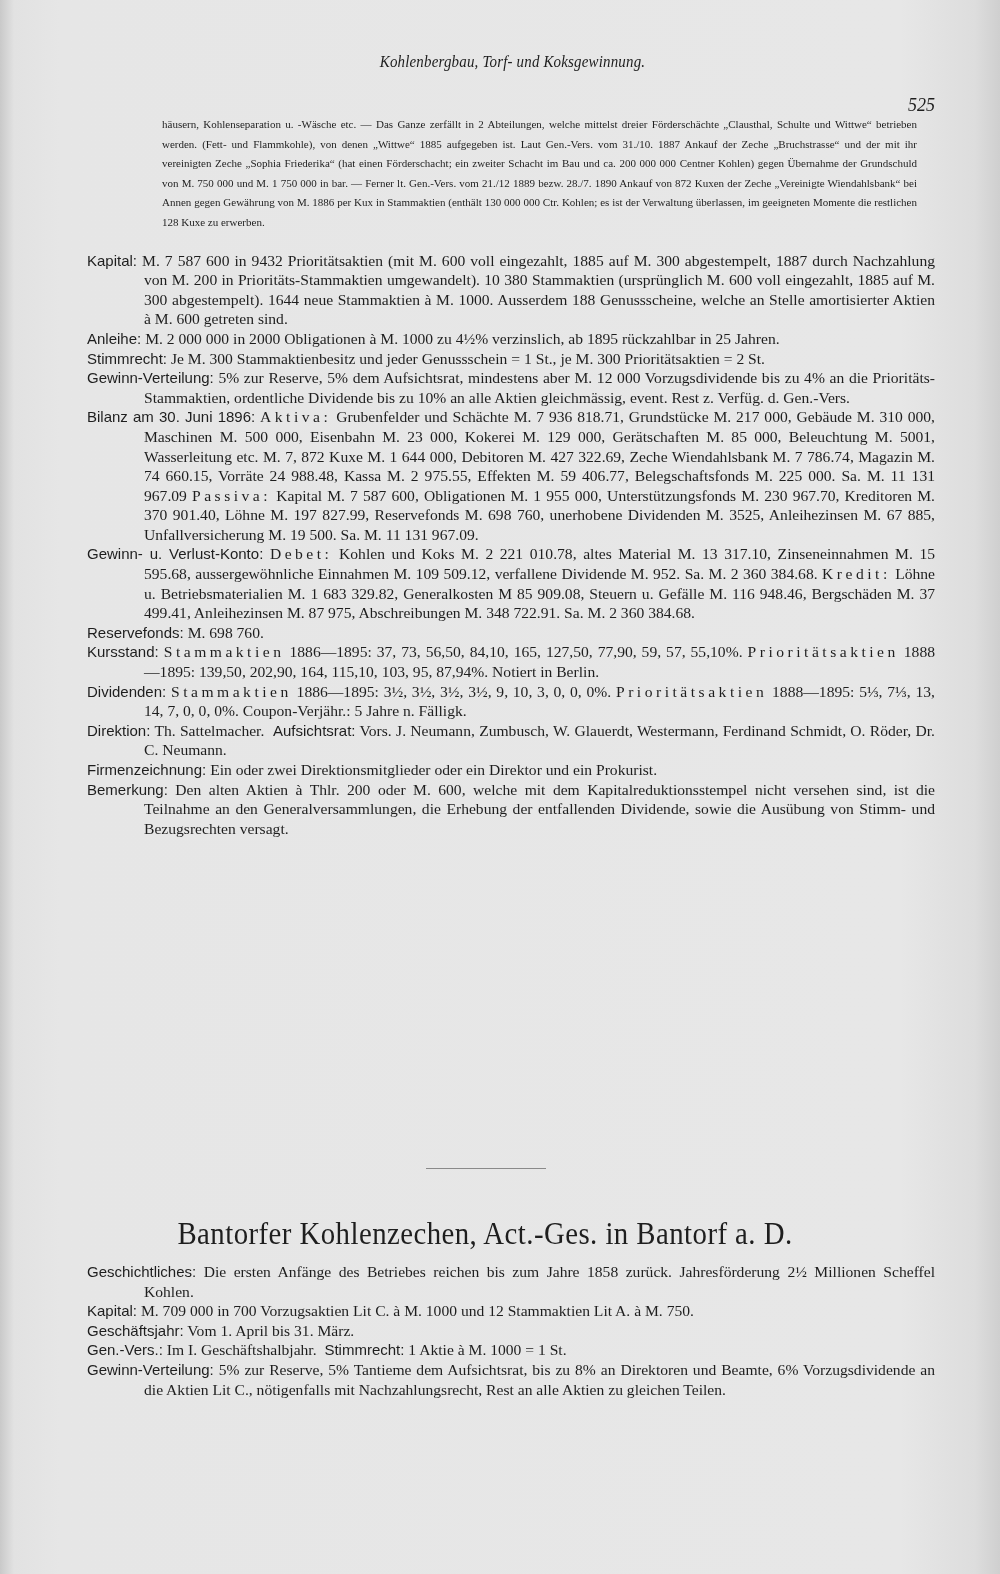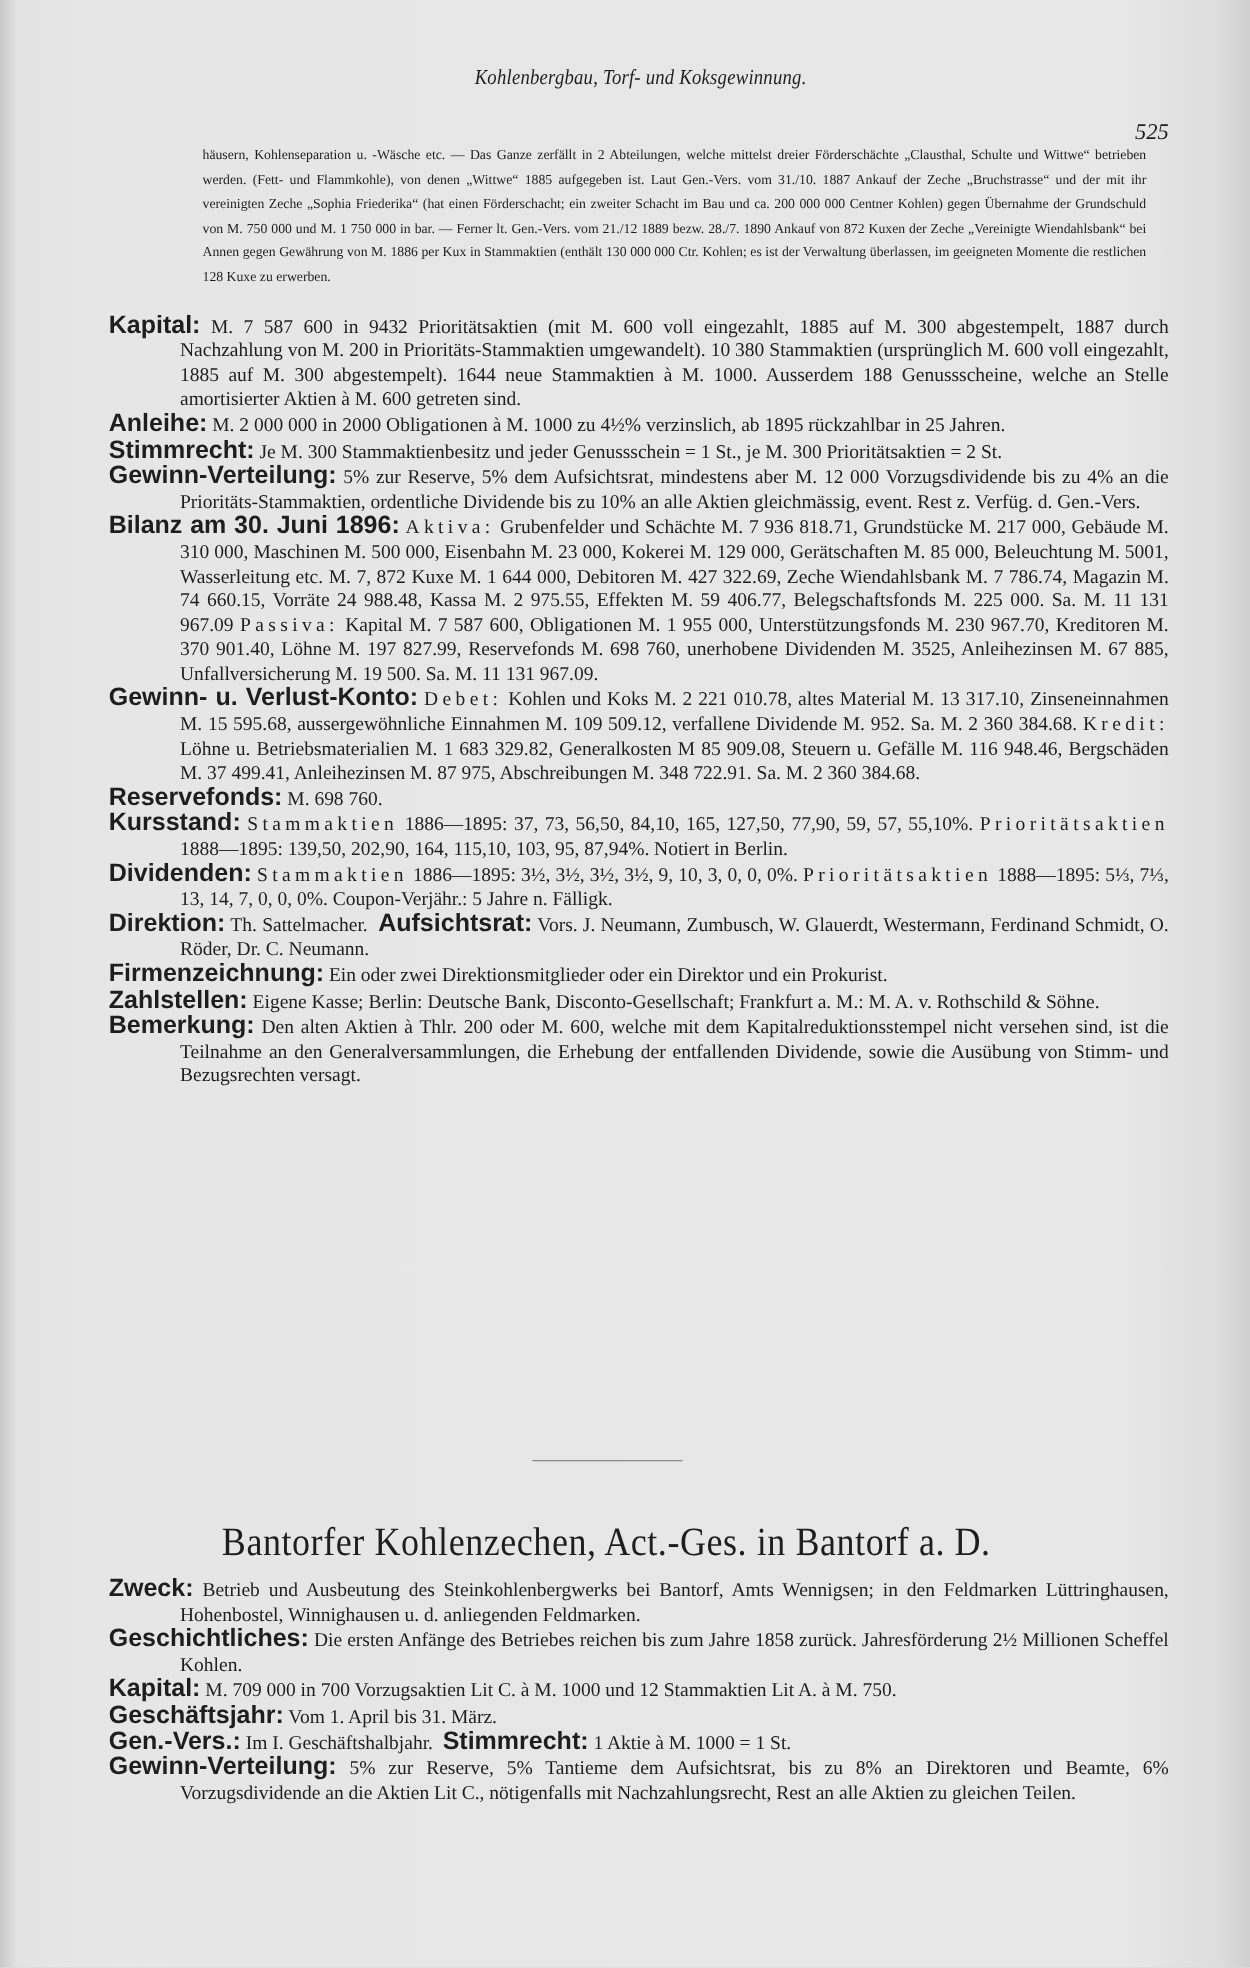--- a/index.html
+++ b/index.html
@@ -22,21 +22,21 @@
       font-size: 17px; letter-spacing: 0.2px; transform: scaleX(0.88);
     }
     .page-number {
       position: absolute; right: 0; font-size: 18px; top: -1px; margin-top: 44px;
     }
     .content {
       position: absolute; left: 87px; top: 97px; width: 848px;
     }
     .sublabel {
       font-family: "Liberation Sans", "DejaVu Sans", sans-serif;
-      font-weight: bold; font-size: 20px;
+      font-weight: normal; font-size: 15px;
     }
     .spaced { letter-spacing: 3.5px; }
     .block-item {
       margin: 0;
       padding-left: 57px;
       text-indent: -57px;
       text-align: justify;
       font-size: 15.6px; line-height: 19.6px;
     }
     .divider {
@@ -122,38 +122,30 @@
       <span class="sublabel">Direktion:</span>
       <span>Th. Sattelmacher.</span>
       &nbsp;<span class="sublabel">Aufsichtsrat:</span>
       <span>Vors. J. Neumann, Zumbusch, W. Glauerdt, Westermann, Ferdinand Schmidt, O. Röder, Dr. C. Neumann.</span>
     </p>
     <p class="block-item">
       <span class="sublabel">Firmenzeichnung:</span>
       <span>Ein oder zwei Direktionsmitglieder oder ein Direktor und ein Prokurist.</span>
     </p>
     <p class="block-item">
-      <span class="sublabel">Zahlstellen:</span>
-      <span>Eigene Kasse; Berlin: Deutsche Bank, Disconto-Gesellschaft; Frankfurt a. M.: M. A. v. Rothschild &amp; Söhne.</span>
-    </p>
-    <p class="block-item">
       <span class="sublabel">Bemerkung:</span>
       <span>Den alten Aktien à Thlr. 200 oder M. 600, welche mit dem Kapitalreduktionsstempel nicht versehen sind, ist die Teilnahme an den Generalversammlungen, die Erhebung der entfallenden Dividende, sowie die Ausübung von Stimm- und Bezugsrechten versagt.</span>
     </p>
   </div>
 
   <div class="divider"></div>
 
   <div class="company-title">Bantorfer Kohlenzechen, Act.-Ges. in Bantorf a. D.</div>
 
   <div class="content2">
-    <p class="block-item">
-      <span class="sublabel">Zweck:</span>
-      <span>Betrieb und Ausbeutung des Steinkohlenbergwerks bei Bantorf, Amts Wennigsen; in den Feldmarken Lüttringhausen, Hohenbostel, Winnighausen u. d. anliegenden Feldmarken.</span>
-    </p>
     <p class="block-item">
       <span class="sublabel">Geschichtliches:</span>
       <span>Die ersten Anfänge des Betriebes reichen bis zum Jahre 1858 zurück. Jahresförderung 2½ Millionen Scheffel Kohlen.</span>
     </p>
     <p class="block-item">
       <span class="sublabel">Kapital:</span>
       <span>M. 709 000 in 700 Vorzugsaktien Lit C. à M. 1000 und 12 Stammaktien Lit A. à M. 750.</span>
     </p>
     <p class="block-item">
       <span class="sublabel">Geschäftsjahr:</span>

